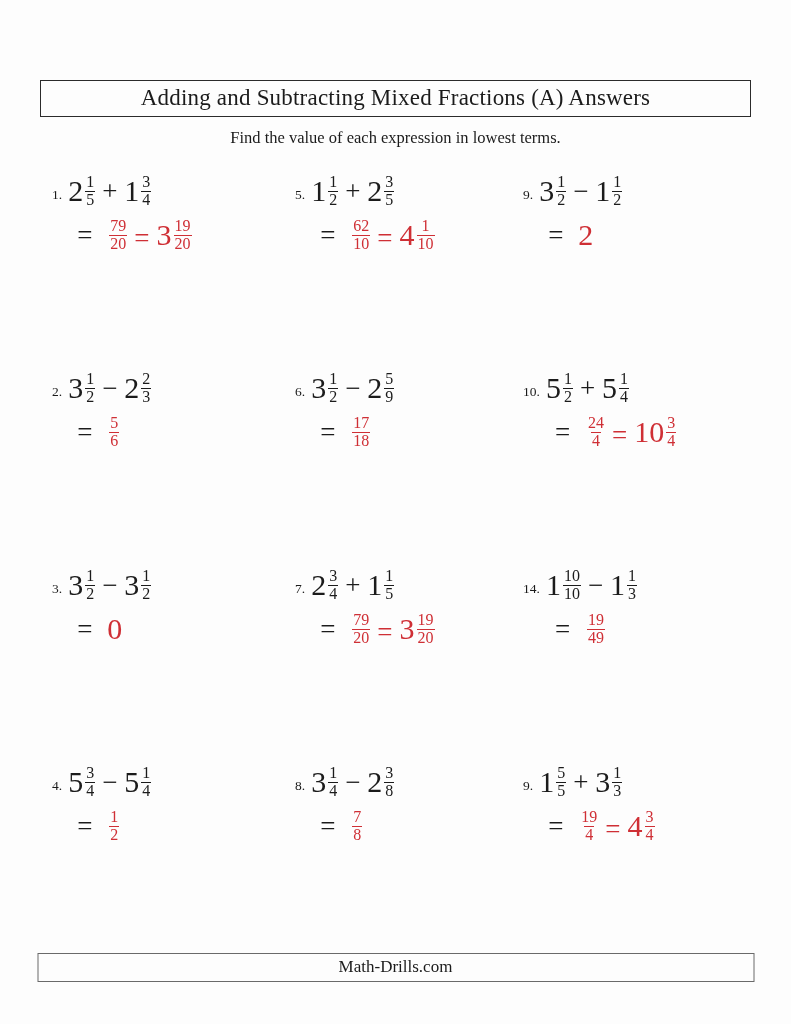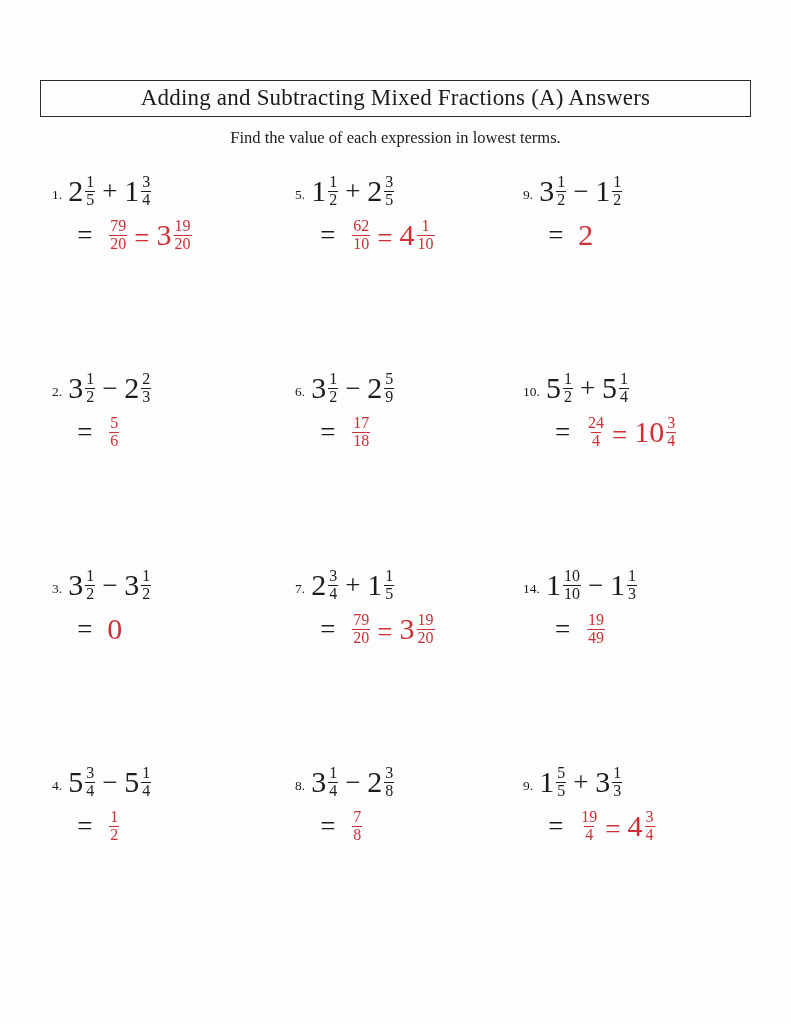--- a/index.html
+++ b/index.html
@@ -487,14 +487,17 @@
                   <span class="num">3</span>
                   <span class="den">4</span>
                 </span>
               </span>
             </span>
           </div>
         </div>
       </div>
     </div>
 
+  <div class="footer-box">
+    <span>Math-Drills.com</span>
+  </div>
 
 </div>
 
 </body></html>

